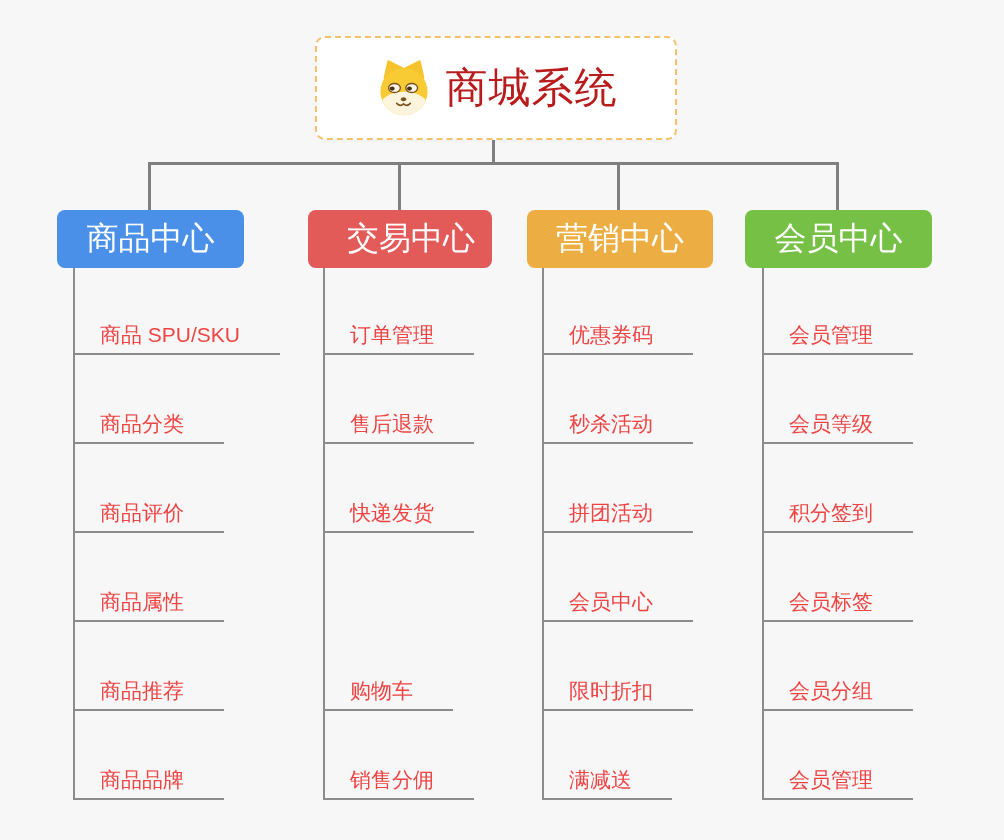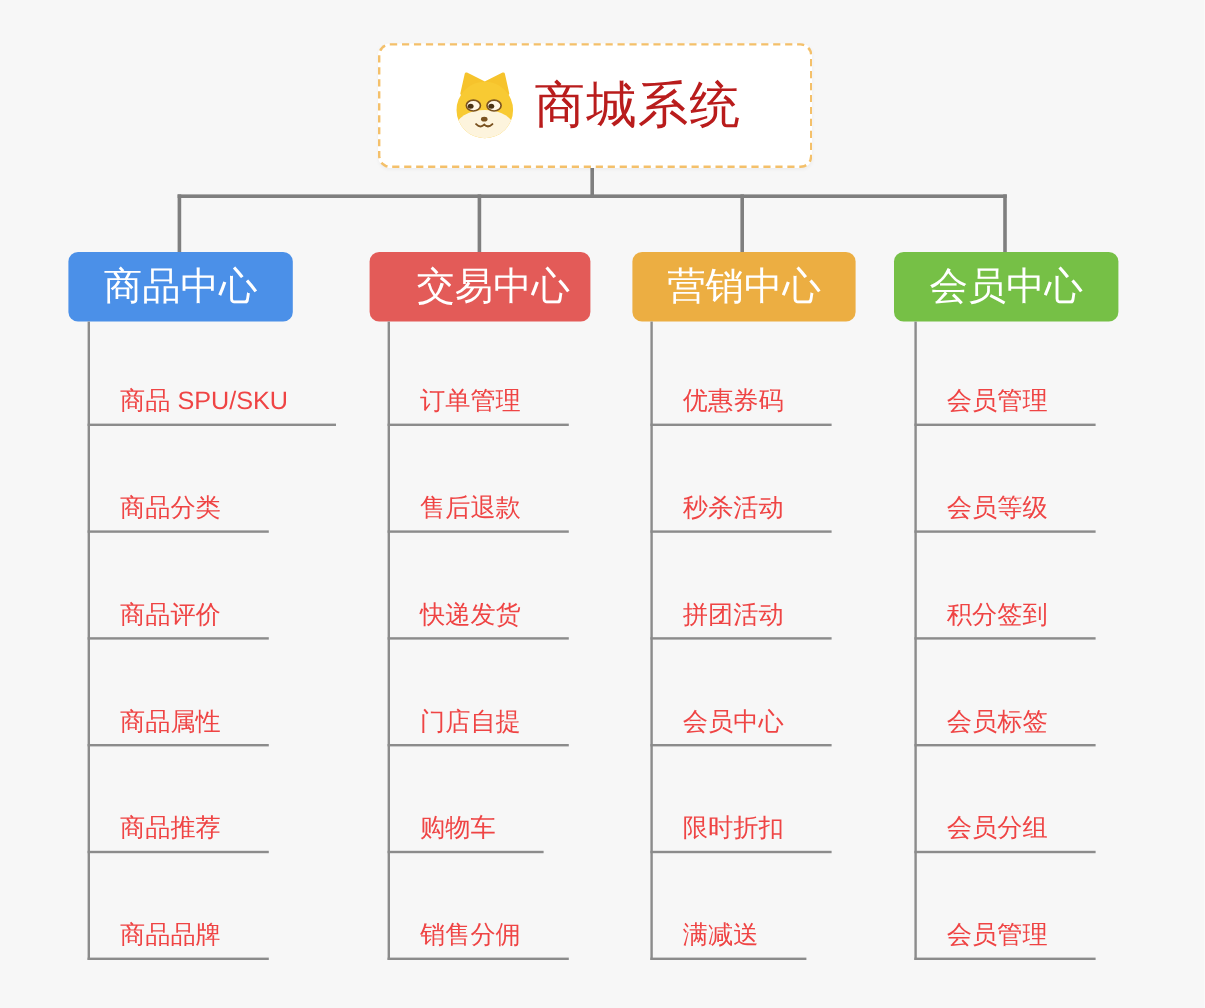--- a/index.html
+++ b/index.html
@@ -146,21 +146,20 @@
     <div class="child-topic row-3">商品评价</div>
     <div class="child-topic row-4">商品属性</div>
     <div class="child-topic row-5">商品推荐</div>
     <div class="child-topic row-6">商品品牌</div>
   </div>
 
   <div class="column col-2">
     <div class="child-topic row-2">售后退款</div>
     <div class="child-topic row-1">订单管理</div>
     <div class="child-topic row-3">快递发货</div>
-    <div class="child-topic row-4">门店自提</div>
     <div class="child-topic row-5">购物车</div>
     <div class="child-topic row-6">销售分佣</div>
   </div>
 
   <div class="column col-3">
     <div class="child-topic row-1">优惠券码</div>
     <div class="child-topic row-2">秒杀活动</div>
     <div class="child-topic row-3">拼团活动</div>
     <div class="child-topic row-4">会员中心</div>
     <div class="child-topic row-5">限时折扣</div>

